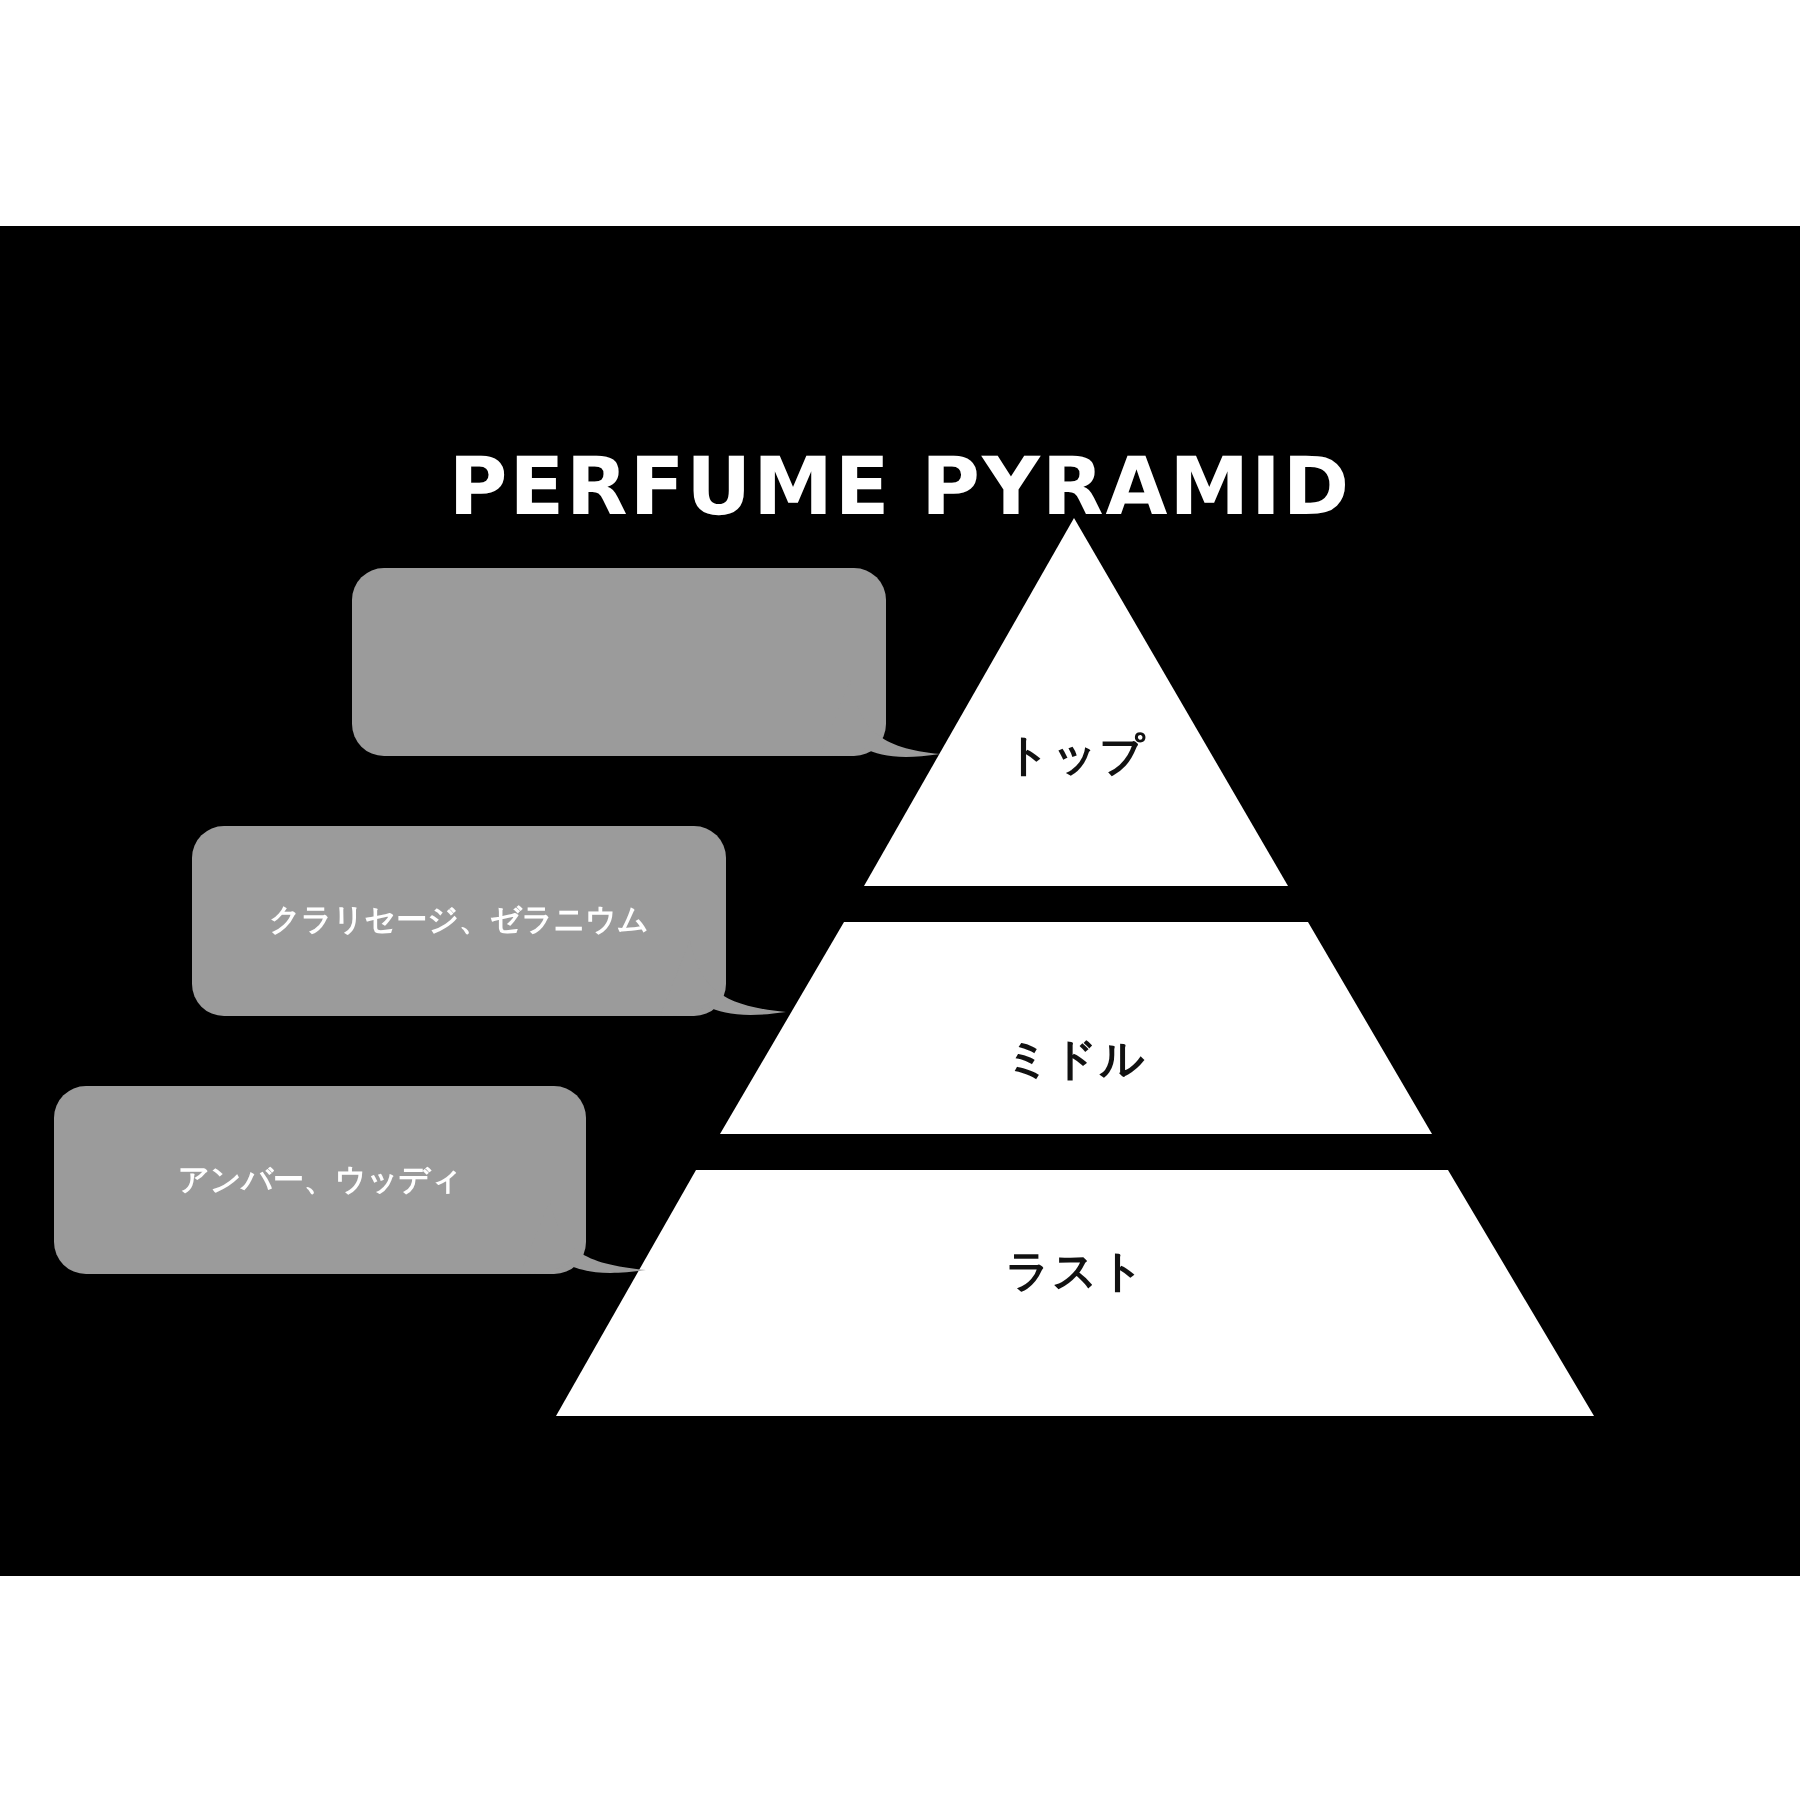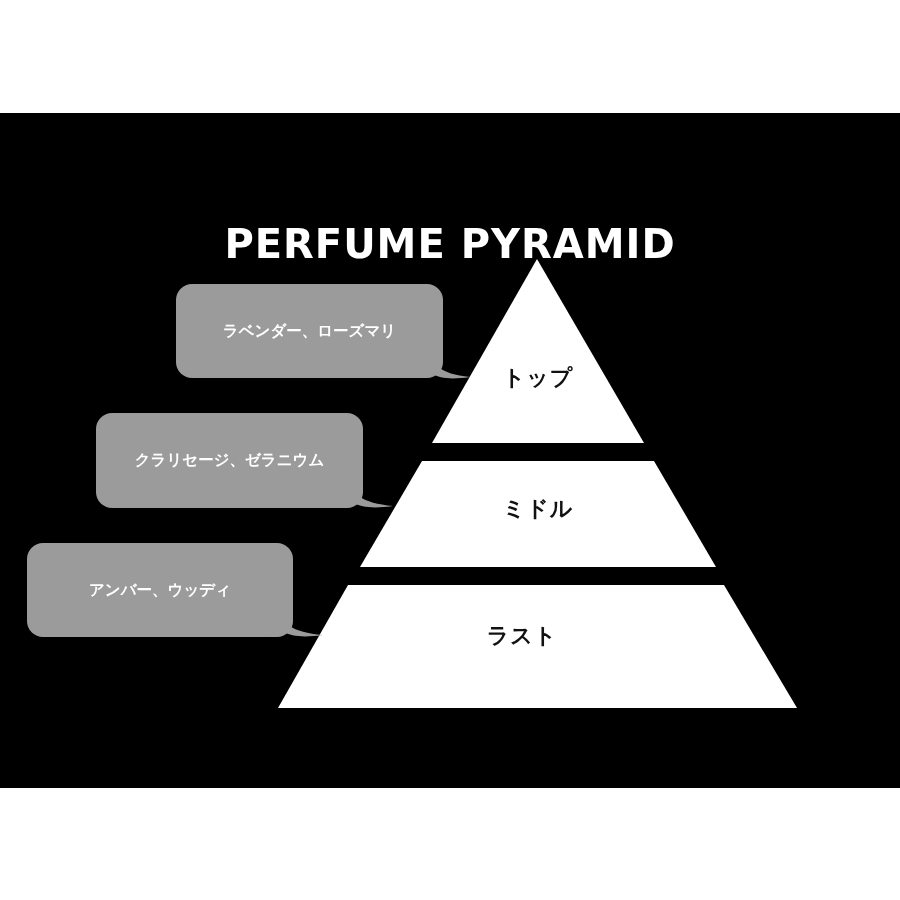--- a/index.html
+++ b/index.html
@@ -92,26 +92,25 @@
 
   <g>
     <rect x="27" y="543" width="266" height="94" rx="16" ry="16" fill="#9b9b9b"></rect>
     <path d="M275,600 C280,625 292,632 323,635 C302,638 292,636 283,632 C279,635 271,637 260,637 Z" fill="#9b9b9b"></path>
   </g>
 </svg>
 
 <div class="title">PERFUME PYRAMID</div>
 
 <div class="tier-label" style="left:438px; top:365px;">トップ</div>
-<div class="tier-label" style="left:438px; top:496px;">ミドル</div>
-<div class="tier-label" style="left:422px; top:623px;">ラスト</div>
+<div class="tier-label" style="left:438px; top:517px;">ミドル</div>
+<div class="tier-label" style="left:438px; top:623px;">ラスト</div>
 
 <div class="bubble-text" style="left:176px; top:284px; width:267px; height:94px;">
   <div>
-    <div>ラベンダー、ローズマリ</div>
   </div>
 </div>
-<div class="bubble-text" style="left:96px; top:413px; width:267px; height:95px;">
+<div class="bubble-text" style="left:96px; top:413px; width:267px; height:95px;font-family:Liberation Serif, serif;">
   <div>クラリセージ、ゼラニウム</div>
 </div>
 <div class="bubble-text" style="left:27px; top:543px; width:266px; height:94px;">
   <div>アンバー、ウッディ</div>
 </div>
 
 </body></html>

